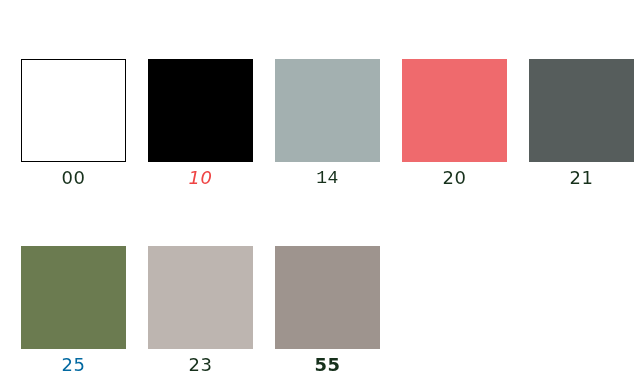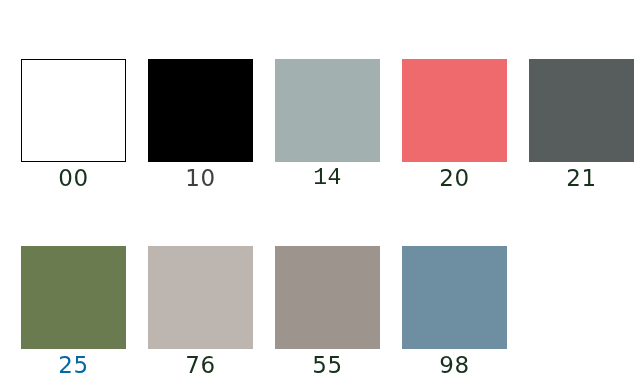--- a/index.html
+++ b/index.html
@@ -45,21 +45,21 @@
     box-sizing: border-box;
     background: #ffffff;
   }
 
   .swatch-chip.bordered {
     border: 1px solid #000000;
   }
 
   .swatch-label {
     margin-top: 5px;
-    font-size: 23px;
+    font-size: 18px;
     line-height: 22px;
     letter-spacing: 0.5px;
     color: #17311c;
     text-align: center;
     white-space: nowrap;
   }
 
   .swatch-cell.empty .swatch-chip,
   .swatch-cell.empty .swatch-label {
     visibility: hidden;
@@ -69,48 +69,44 @@
 <body>
 
 <div id="swatch-board" style="background: rgb(255, 255, 255);">
   <div class="swatch-grid">
       <div class="swatch-cell">
         <div class="swatch-chip bordered" style="background: rgb(255, 255, 255); border-color: rgb(0, 0, 0);"></div>
         <div class="swatch-label" style="color: rgb(23, 49, 28);">00</div>
       </div>
       <div class="swatch-cell">
         <div class="swatch-chip" style="background: rgb(0, 0, 0);"></div>
-        <div class="swatch-label" style="color: #404040;">10</div>
+        <div class="swatch-label" style="color: #ef4444; font-style: italic;">10</div>
       </div>
       <div class="swatch-cell">
         <div class="swatch-chip" style="background: rgb(163, 176, 176);"></div>
         <div class="swatch-label" style="color: rgb(23, 49, 28); font-family: Liberation Mono, monospace;">14</div>
       </div>
       <div class="swatch-cell">
         <div class="swatch-chip" style="background: rgb(239, 106, 109);"></div>
         <div class="swatch-label" style="color: rgb(23, 49, 28); text-align: right;">20</div>
       </div>
       <div class="swatch-cell">
         <div class="swatch-chip" style="background: rgb(86, 93, 92);"></div>
         <div class="swatch-label" style="color: rgb(23, 49, 28);">21</div>
       </div>
       <div class="swatch-cell">
         <div class="swatch-chip" style="background: rgb(107, 123, 80);"></div>
         <div class="swatch-label" style="color: #0369a1;">25</div>
       </div>
       <div class="swatch-cell">
         <div class="swatch-chip" style="background: rgb(189, 181, 176);"></div>
-        <div class="swatch-label" style="color: rgb(23, 49, 28);">76</div>
+        <div class="swatch-label" style="color: rgb(23, 49, 28);">23</div>
       </div>
       <div class="swatch-cell">
         <div class="swatch-chip" style="background: rgb(158, 148, 142);"></div>
-        <div class="swatch-label" style="color: rgb(23, 49, 28);">55</div>
-      </div>
-      <div class="swatch-cell">
-        <div class="swatch-chip" style="background: rgb(110, 142, 162);"></div>
-        <div class="swatch-label" style="color: rgb(23, 49, 28);">98</div>
+        <div class="swatch-label" style="color: rgb(23, 49, 28); font-weight: bold;">55</div>
       </div>
       <div class="swatch-cell empty">
         <div class="swatch-chip"></div>
         <div class="swatch-label" style="color: rgb(23, 49, 28);"></div>
       </div>
     </div>
 </div>
 
 </body></html>

